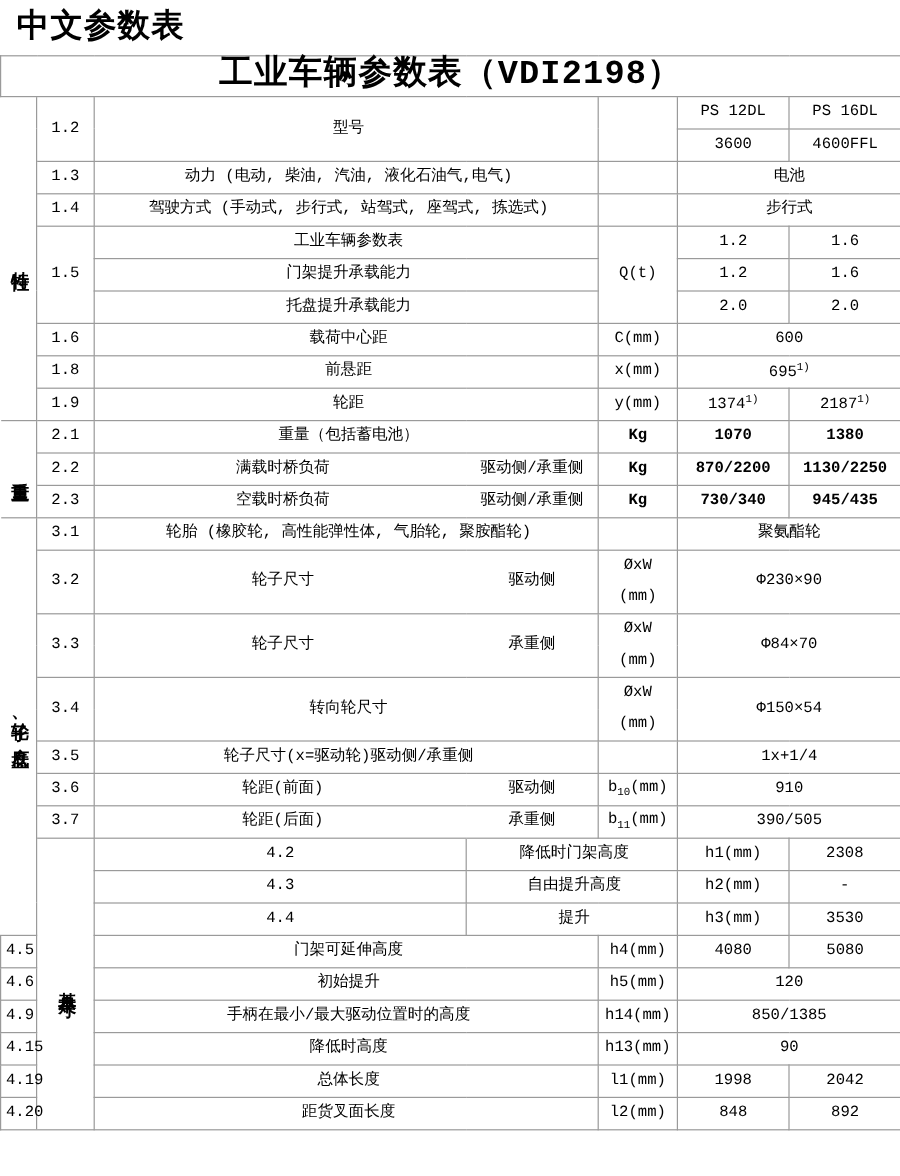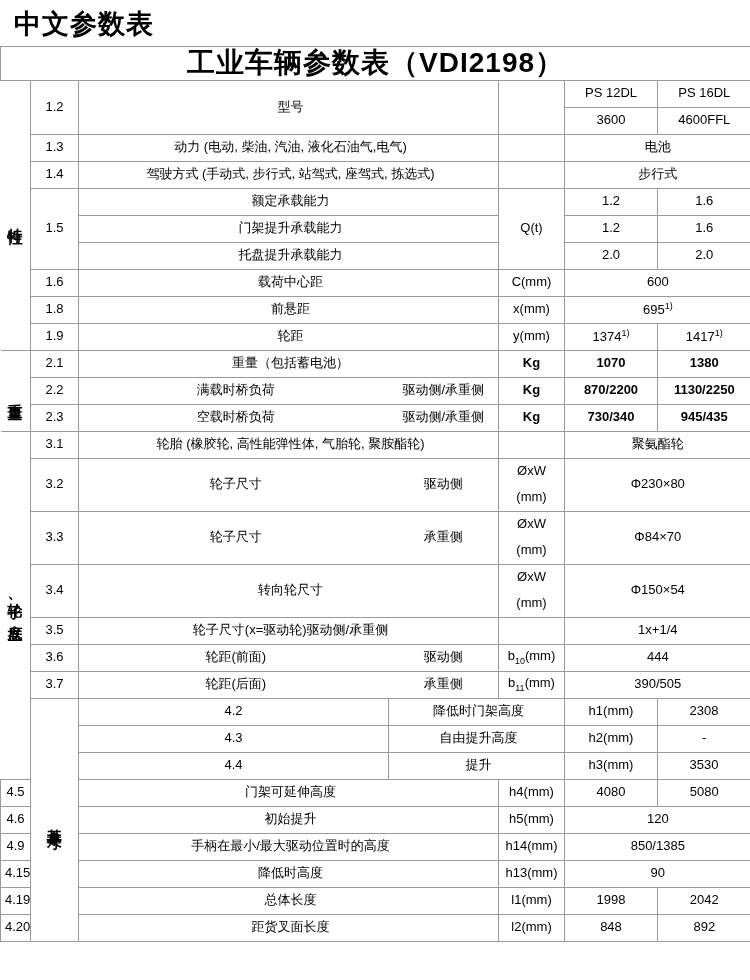--- a/index.html
+++ b/index.html
@@ -11,20 +11,21 @@
     width: 750px;
     height: 980px;
     font-family: "Liberation Sans", "DejaVu Sans", sans-serif;
     color: #000000;
     overflow: hidden;
   }
   #page {
     width: 664px;
     height: 980px;
     position: relative;
+    font-family: Liberation Mono, monospace;
   }
   #doc-title {
     font-size: 27px;
     font-weight: bold;
     padding: 8px 0 6px 14px;
     letter-spacing: 1px;
     line-height: 1.2;
   }
   table.spec {
     border-collapse: collapse;
@@ -159,21 +160,21 @@
 
     <tr>
       <td class="num">1.4</td>
       <td class="desc" colspan="2">驾驶方式 (手动式, 步行式, 站驾式, 座驾式, 拣选式)</td>
       <td class="unit-plain"></td>
       <td class="vspan" colspan="2">步行式</td>
     </tr>
 
     <tr>
       <td class="num" rowspan="3">1.5</td>
-      <td class="desc" colspan="2">额定承载能力</td>
+      <td class="desc" colspan="2">工业车辆参数表</td>
       <td class="unit-plain" rowspan="3">Q(t)</td>
       <td class="v1">1.2</td>
       <td class="v2">1.6</td>
     </tr>
     <tr>
       <td class="desc" colspan="2">门架提升承载能力</td>
       <td class="v1">1.2</td>
       <td class="v2">1.6</td>
     </tr>
     <tr>
@@ -194,21 +195,21 @@
       <td class="desc" colspan="2">前悬距</td>
       <td class="unit-plain">x(mm)</td>
       <td class="vspan" colspan="2"><span>695</span><sup>1)</sup></td>
     </tr>
 
     <tr>
       <td class="num">1.9</td>
       <td class="desc" colspan="2">轮距</td>
       <td class="unit-plain">y(mm)</td>
       <td class="v1"><span>1374</span><sup>1)</sup></td>
-      <td class="v2"><span>1417</span><sup>1)</sup></td>
+      <td class="v2"><span>2187</span><sup>1)</sup></td>
     </tr>
 
     <tr>
       <td class="grp outer-frame" rowspan="3"><span>重量</span></td>
       <td class="num">2.1</td>
       <td class="desc" colspan="2">重量（包括蓄电池）</td>
       <td class="unit">Kg</td>
       <td class="v1 bold">1070</td>
       <td class="v2 bold">1380</td>
     </tr>
@@ -235,21 +236,21 @@
       <td class="desc" colspan="2">轮胎 (橡胶轮, 高性能弹性体, 气胎轮, 聚胺酯轮)</td>
       <td class="unit-plain"></td>
       <td class="vspan" colspan="2">聚氨酯轮</td>
     </tr>
 
     <tr>
       <td class="num" rowspan="2">3.2</td>
       <td class="desc nb-right" rowspan="2">轮子尺寸</td>
       <td class="sub nb-left" rowspan="2">驱动侧</td>
       <td class="unit-plain" style="border-bottom:none">ØxW</td>
-      <td class="vspan" colspan="2" rowspan="2">Φ230×80</td>
+      <td class="vspan" colspan="2" rowspan="2">Φ230×90</td>
     </tr>
     <tr>
       <td class="unit-plain" style="border-top:none">(mm)</td>
     </tr>
 
     <tr>
       <td class="num" rowspan="2">3.3</td>
       <td class="desc nb-right" rowspan="2">轮子尺寸</td>
       <td class="sub nb-left" rowspan="2">承重侧</td>
       <td class="unit-plain" style="border-bottom:none">ØxW</td>
@@ -274,21 +275,21 @@
       <td class="desc" colspan="2">轮子尺寸(x=驱动轮)驱动侧/承重侧</td>
       <td class="unit-plain"></td>
       <td class="vspan" colspan="2">1x+1/4</td>
     </tr>
 
     <tr>
       <td class="num">3.6</td>
       <td class="desc nb-right">轮距(前面)</td>
       <td class="sub nb-left">驱动侧</td>
       <td class="unit-plain">b<sub>10</sub>(mm)</td>
-      <td class="vspan" colspan="2">444</td>
+      <td class="vspan" colspan="2">910</td>
     </tr>
 
     <tr>
       <td class="num">3.7</td>
       <td class="desc nb-right">轮距(后面)</td>
       <td class="sub nb-left">承重侧</td>
       <td class="unit-plain">b<sub>11</sub>(mm)</td>
       <td class="vspan" colspan="2">390/505</td>
     </tr>
 

